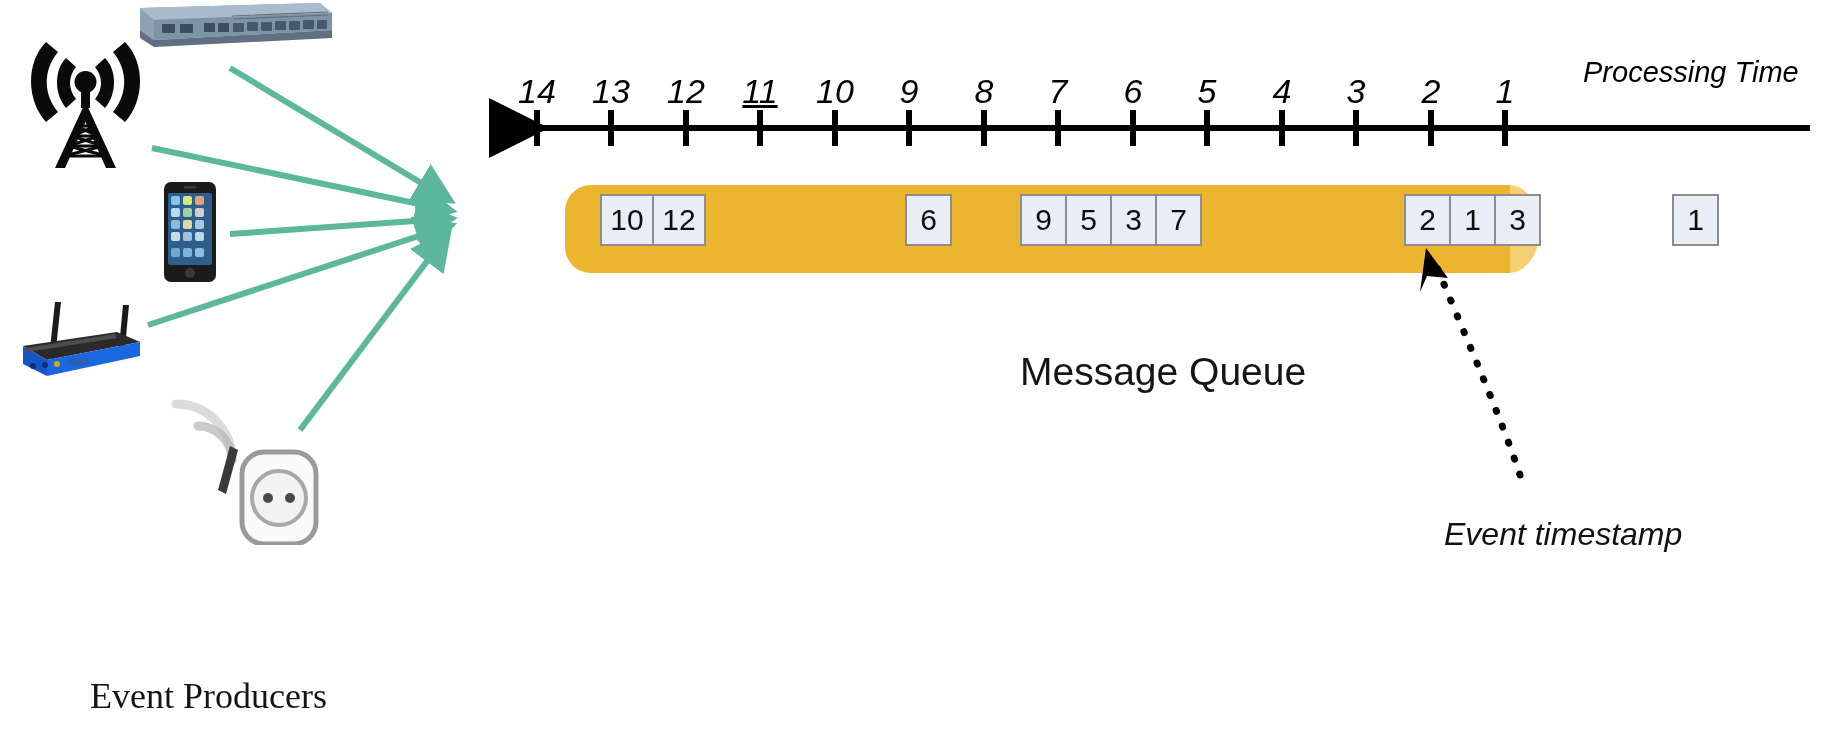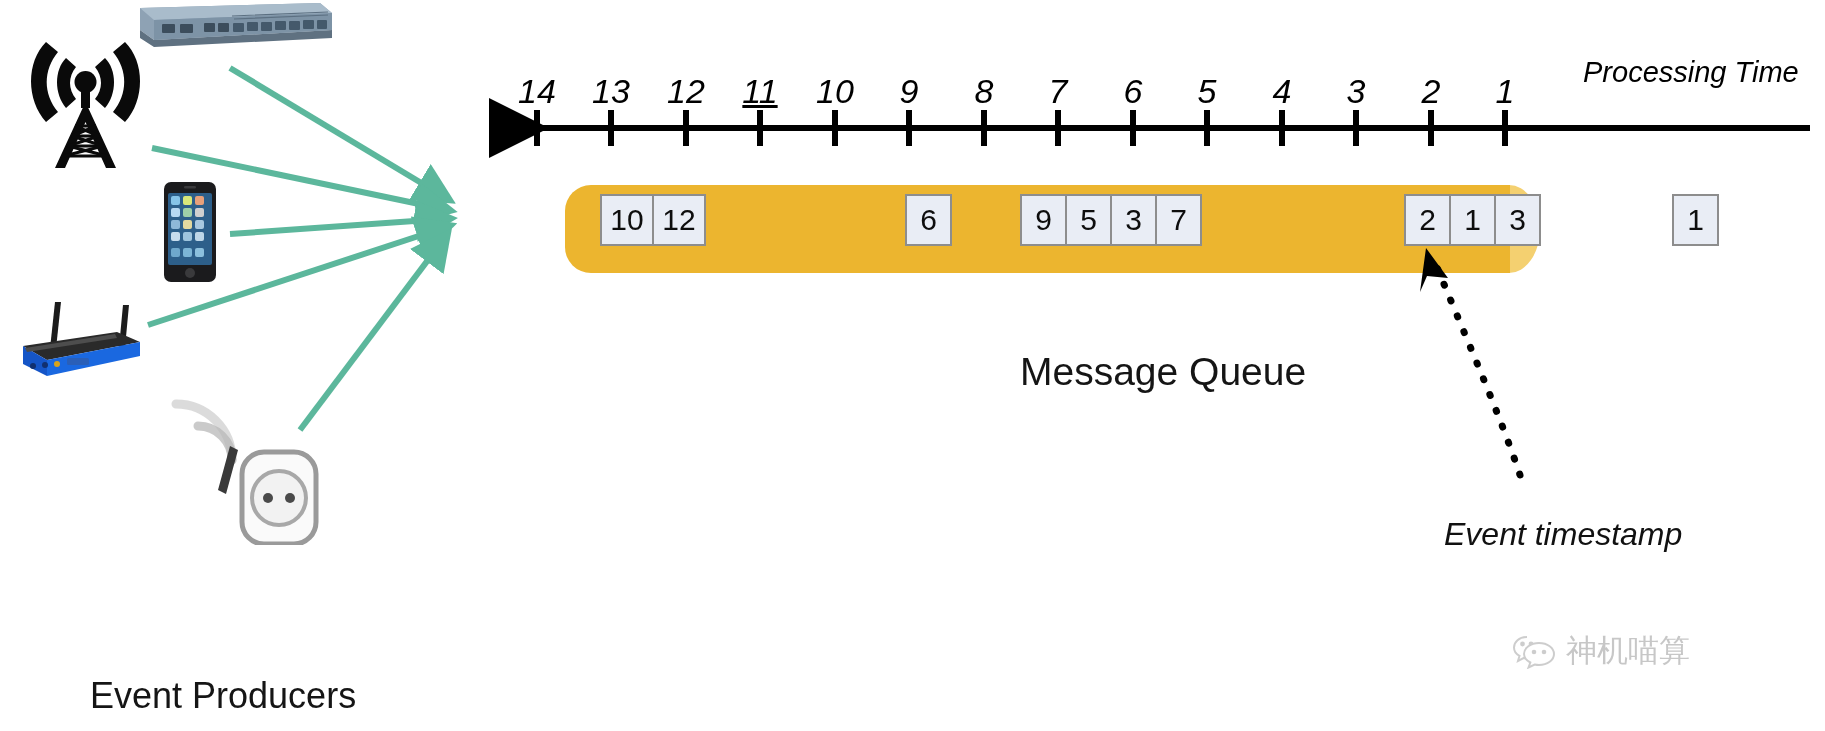--- a/index.html
+++ b/index.html
@@ -104,21 +104,21 @@
     color: #111;
     white-space: nowrap;
     font-family: "Liberation Sans", sans-serif;
     margin-left: 40px;
   }
   #event-producers-label {
     left: 90px; top: 675px;
     font-size: 36px;
     color: #151515;
     white-space: nowrap;
-    font-family: Liberation Sans, sans-serif;
+    font-family: Liberation Serif, serif;
     text-align: right;
   }
 
   
   #watermark {
     left: 1512px; top: 630px;
     display: flex;
     align-items: center;
     gap: 10px;
     opacity: 0.42;
@@ -341,27 +341,14 @@
     </g>
     <path d="M62,56 L70,60 L58,104 L50,100 Z" fill="#3a3a3a"></path>
     <g>
       <rect x="74" y="62" width="74" height="92" rx="22" fill="#fafafa" stroke="#9a9a9a" stroke-width="5"></rect>
       <circle cx="111" cy="108" r="27" fill="#f2f2f2" stroke="#a8a8a8" stroke-width="4"></circle>
       <circle cx="100" cy="108" r="5" fill="#4a4a4a"></circle>
       <circle cx="122" cy="108" r="5" fill="#4a4a4a"></circle>
     </g>
   </svg>
 
-  <div id="watermark" class="abs">
-    <svg width="44" height="36">
-      <g fill="none" stroke="#8a8a8a" stroke-width="2">
-        <path d="M15,4 C7,4 2,9 2,14.5 C2,18 4,21 7.5,22.8 L6,28 L11.5,25 C12.6,25.3 13.8,25.4 15,25.4"></path>
-        <circle cx="10.5" cy="11" r="1.4" fill="#8a8a8a"></circle>
-        <circle cx="19" cy="11" r="1.4" fill="#8a8a8a"></circle>
-        <path d="M27,10 C35.5,10 42,15 42,21 C42,27 35.5,32 27,32 C25.5,32 24,31.8 22.7,31.5 L16.5,34.5 L18.3,29.5 C14.5,27.5 12,24.5 12,21 C12,15 18.5,10 27,10 Z" fill="#ffffff"></path>
-        <circle cx="22" cy="19" r="1.3" fill="#8a8a8a"></circle>
-        <circle cx="32" cy="19" r="1.3" fill="#8a8a8a"></circle>
-      </g>
-    </svg>
-    <span id="watermark-text">神机喵算</span>
-  </div>
 
 </div>
 
 </body></html>

